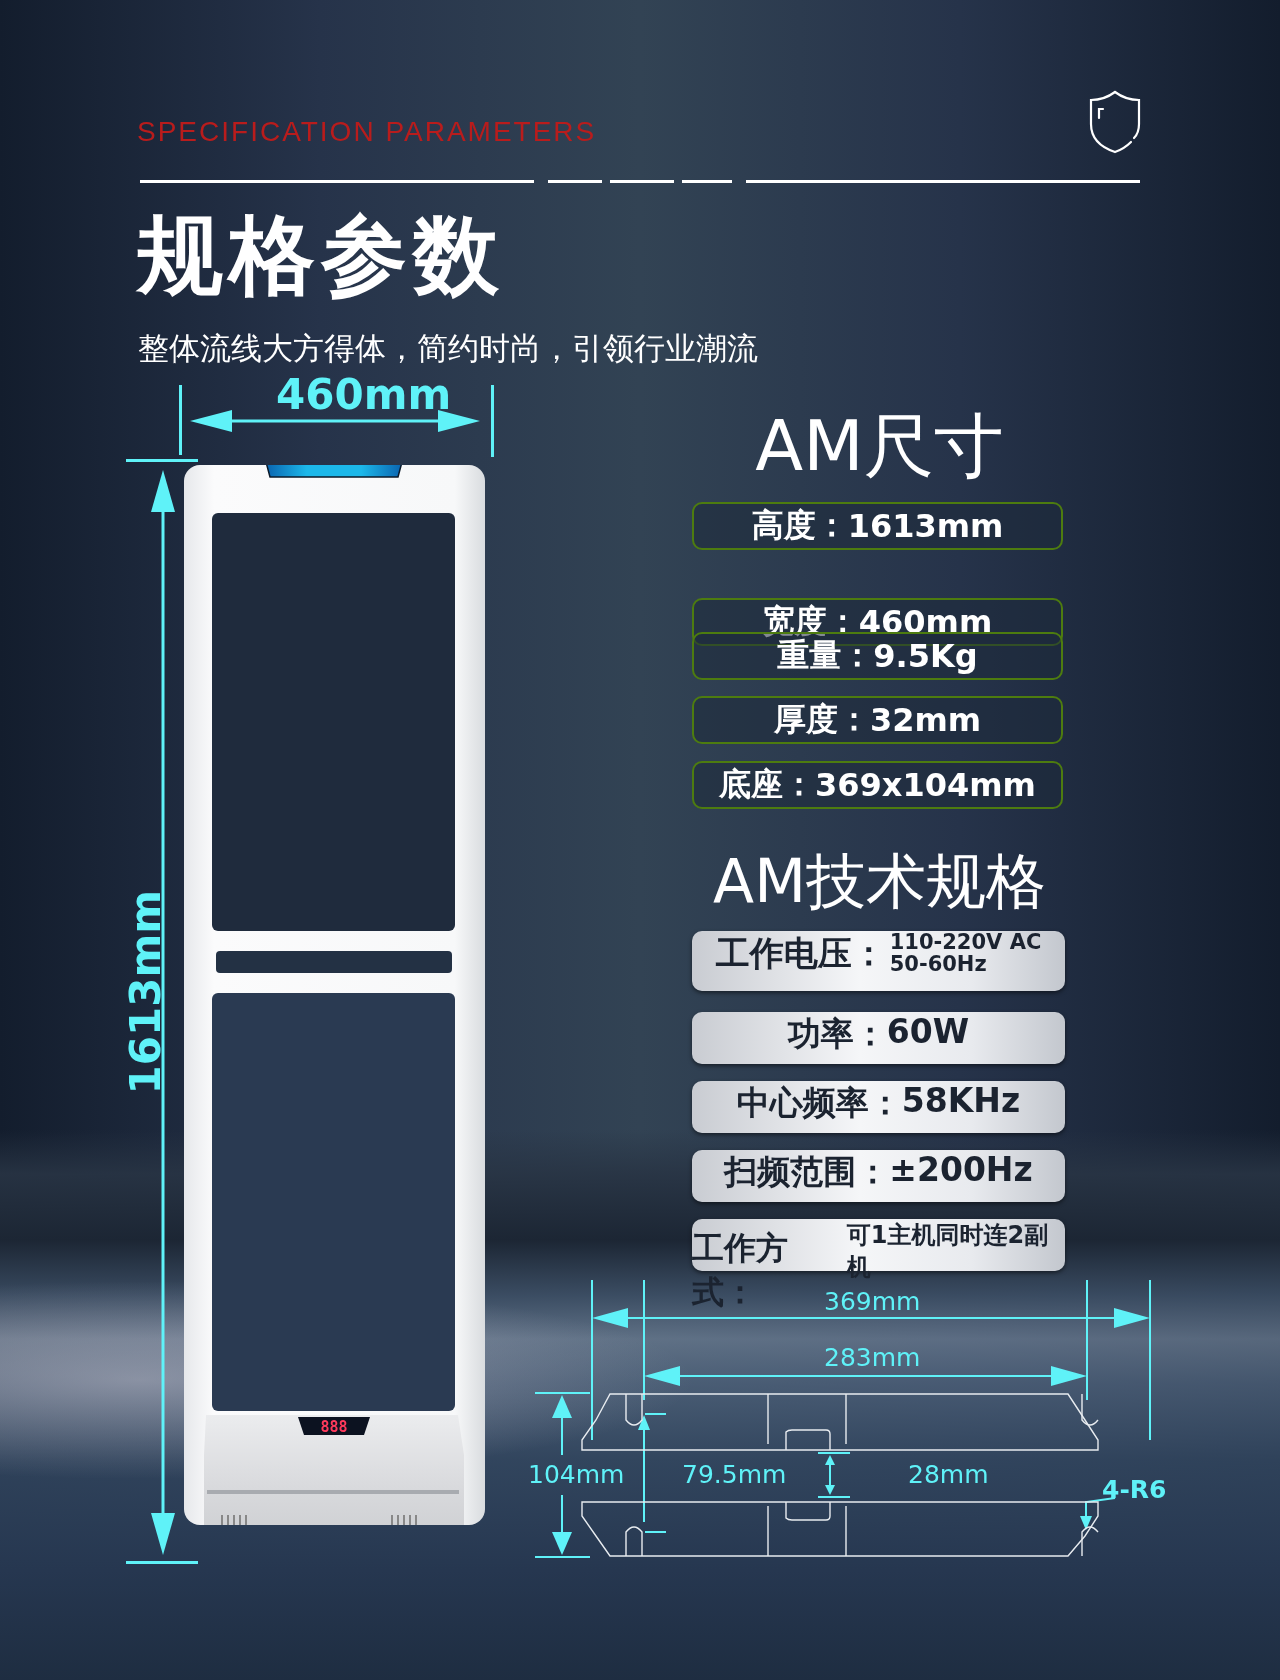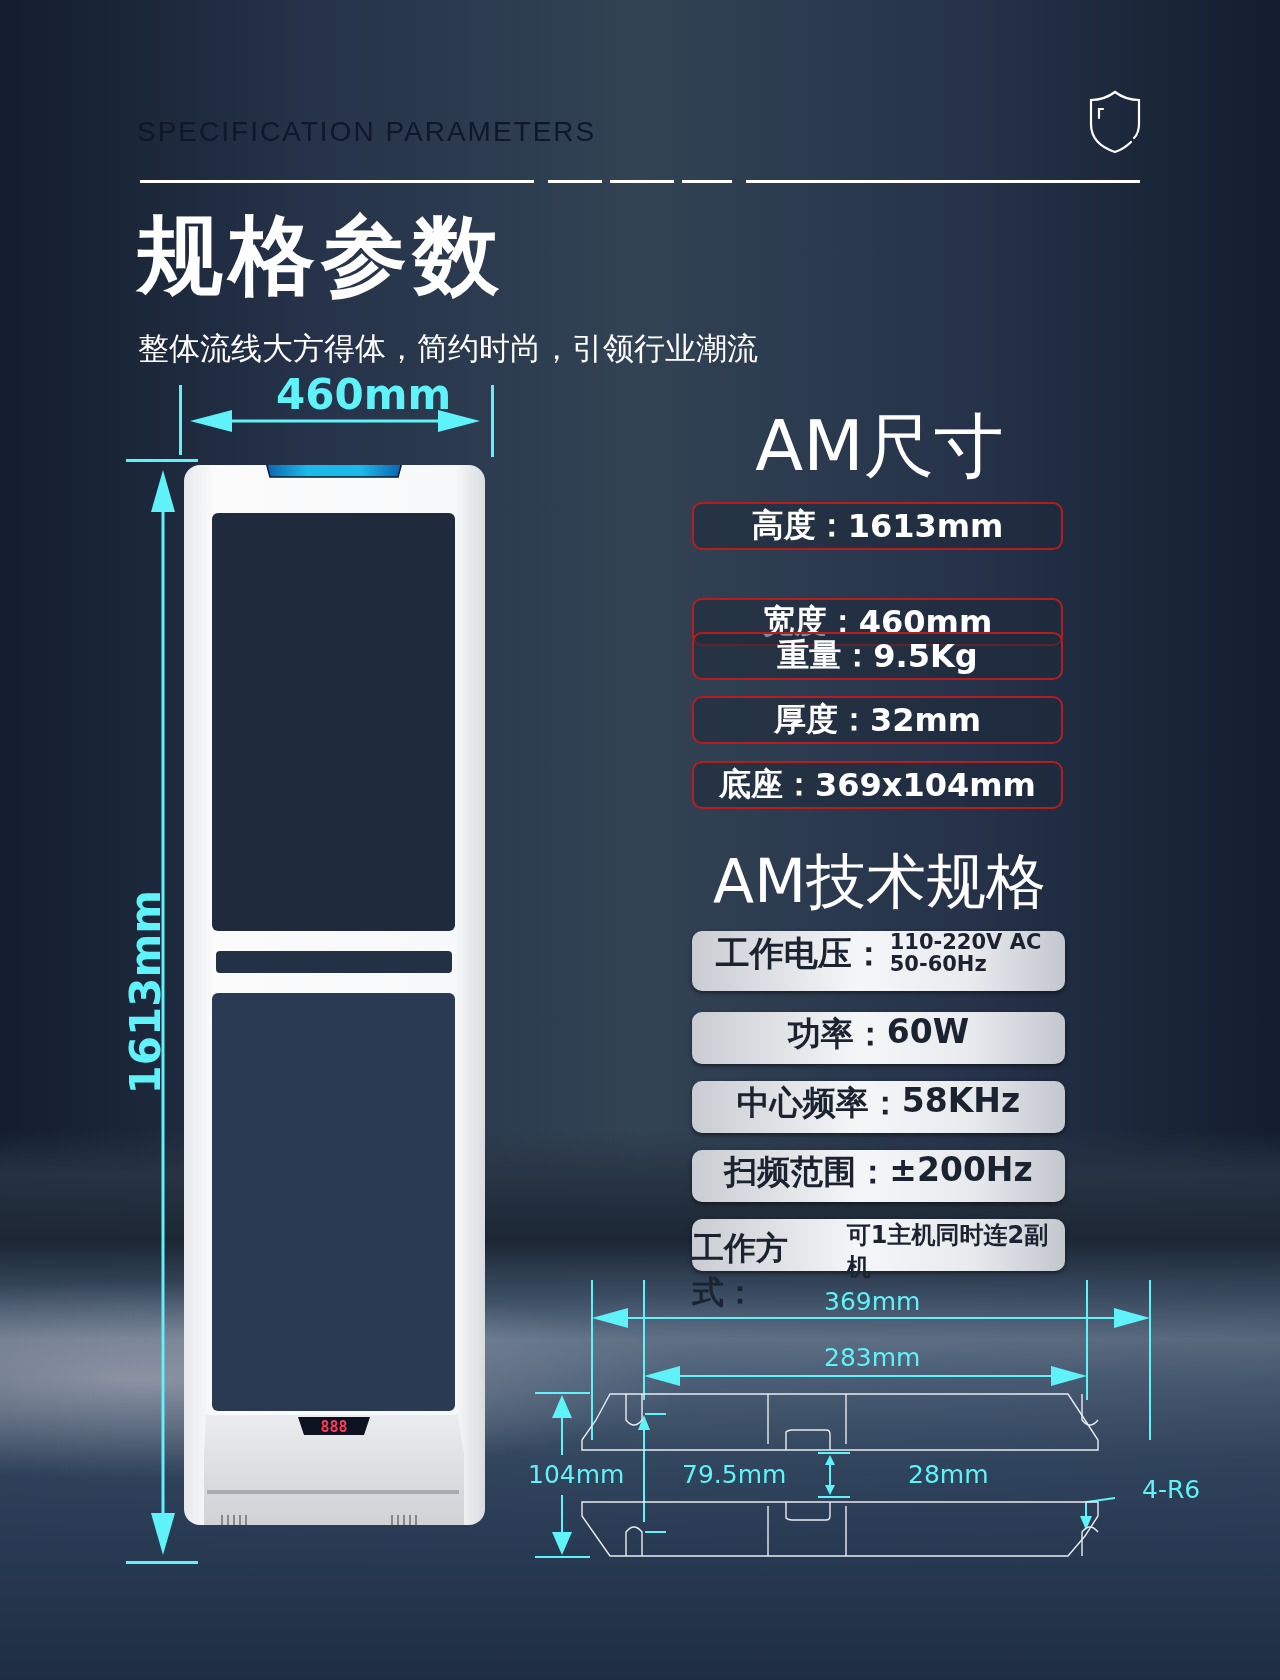--- a/index.html
+++ b/index.html
@@ -5,30 +5,30 @@
   html, body { margin:0; padding:0; }
   body { width:1280px; height:1680px; overflow:hidden; position:relative;
     font-family:"DejaVu Sans", "Liberation Sans", sans-serif;
     background: linear-gradient(90deg,#131d2d 0%,#26334a 25%,#324354 50%,#26334a 75%,#131d2d 100%); }
   .bg-land { position:absolute; left:0; top:1130px; width:1280px; height:550px;
     background:
       linear-gradient(180deg, rgba(20,30,45,0) 0%, rgba(40,52,68,0.9) 8%, rgba(28,38,52,1) 20%, rgba(60,78,100,0.9) 30%, rgba(110,128,150,0.75) 38%, rgba(80,100,125,0.8) 46%, rgba(50,70,95,0.9) 60%, rgba(38,55,80,1) 80%, rgba(30,45,65,1) 100%);
   }
   .bg-glow { position:absolute; left:0; top:1280px; width:700px; height:200px;
     background: radial-gradient(ellipse at 20% 50%, rgba(220,215,225,0.45), rgba(0,0,0,0) 70%); }
-  .en-title { position:absolute; left:137px; top:116px; color:#0f172a; font-size:28px; letter-spacing:2px; font-family:"Liberation Sans",sans-serif; }
+  .en-title { position:absolute; left:137px; top:116px; color:#b91c1c; font-size:28px; letter-spacing:2px; font-family:"Liberation Sans",sans-serif; }
   .shield { position:absolute; left:1085px; top:88px; width:60px; height:68px; }
   .rule { position:absolute; top:180px; height:3px; background:#fff; }
   .cn-title { position:absolute; left:137px; top:198px; color:#fff; font-size:86px; font-weight:bold; letter-spacing:6px; }
   .subtitle { position:absolute; left:138px; top:328px; color:#fff; font-size:31px; }
   .dim-line { position:absolute; background:#5ff2f8; }
   .dim-text { position:absolute; color:#5ff2f8; font-weight:bold; }
   .gate { position:absolute; left:182px; top:465px; width:305px; height:1060px; }
   .sec-title { position:absolute; left:692px; width:375px; text-align:center; color:#fff; }
-  .dark-pill { position:absolute; left:692px; width:371px; height:48px; border:2px solid #b91c1c; border-radius:10px;
+  .dark-pill { position:absolute; left:692px; width:371px; height:48px; border:2px solid #4d7c0f; border-radius:10px;
     background:rgba(30,42,58,0.55); color:#fff; font-weight:bold; font-size:32px; display:flex; align-items:center; justify-content:center; box-sizing:border-box; }
   .light-pill { position:absolute; left:692px; width:373px; height:52px; border-radius:10px;
     background:linear-gradient(90deg,#c9ccd2 0%,#f5f6f8 45%,#e8eaee 75%,#c3c7ce 100%);
     box-shadow:0 2px 4px rgba(0,0,0,0.5); color:#1b2330; font-weight:bold; display:flex; align-items:flex-start; justify-content:center; box-sizing:border-box; }
   .base-drawing { position:absolute; left:530px; top:1280px; width:640px; height:300px; }
 </style>
 </head>
 <body>
 
 <div class="bg-land"></div>
@@ -204,13 +204,13 @@
       <line x1="316" y1="114" x2="316" y2="164"></line>
     <line x1="238" y1="226" x2="238" y2="276"></line>
       <line x1="316" y1="226" x2="316" y2="276"></line>
   </g>
 </svg>
 <div class="dim-text" style="left:824px;top:1287px;font-size:25px;font-weight:normal;">369mm</div>
 <div class="dim-text" style="left:824px;top:1343px;font-size:25px;font-weight:normal;">283mm</div>
 <div class="dim-text" style="left:528px;top:1460px;font-size:25px;font-weight:normal;">104mm</div>
 <div class="dim-text" style="left:682px;top:1460px;font-size:25px;font-weight:normal;">79.5mm</div>
 <div class="dim-text" style="left:908px;top:1460px;font-size:25px;font-weight:normal;">28mm</div>
-<div class="dim-text" style="left:1102px;top:1475px;font-size:25px;font-weight:normal;margin-left:40px;">4-R6</div>
+<div class="dim-text" style="left:1102px;top:1475px;font-size:25px;font-weight:bold;">4-R6</div>
 
 </body></html>

